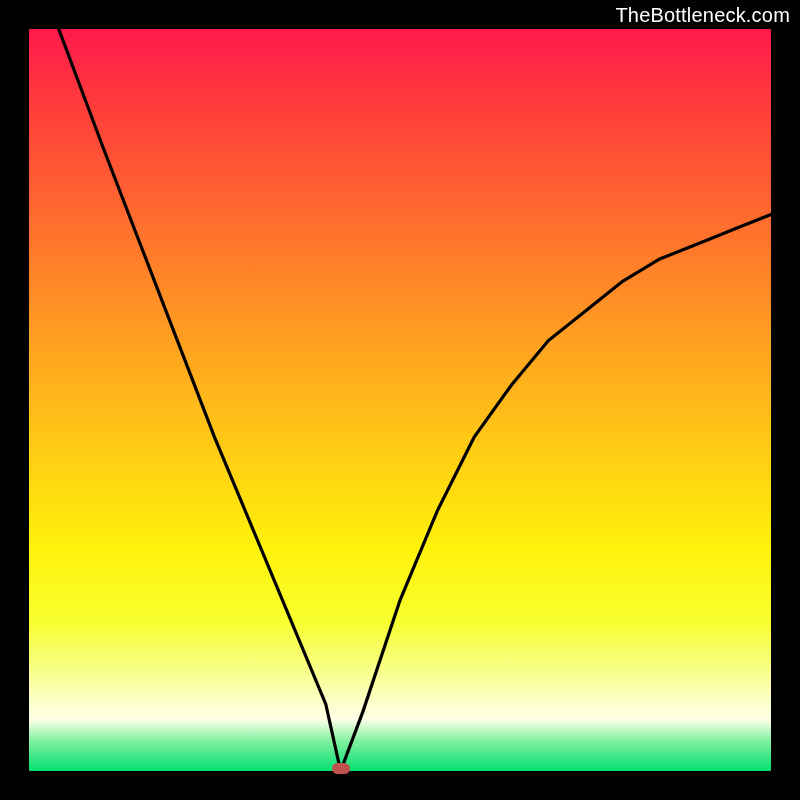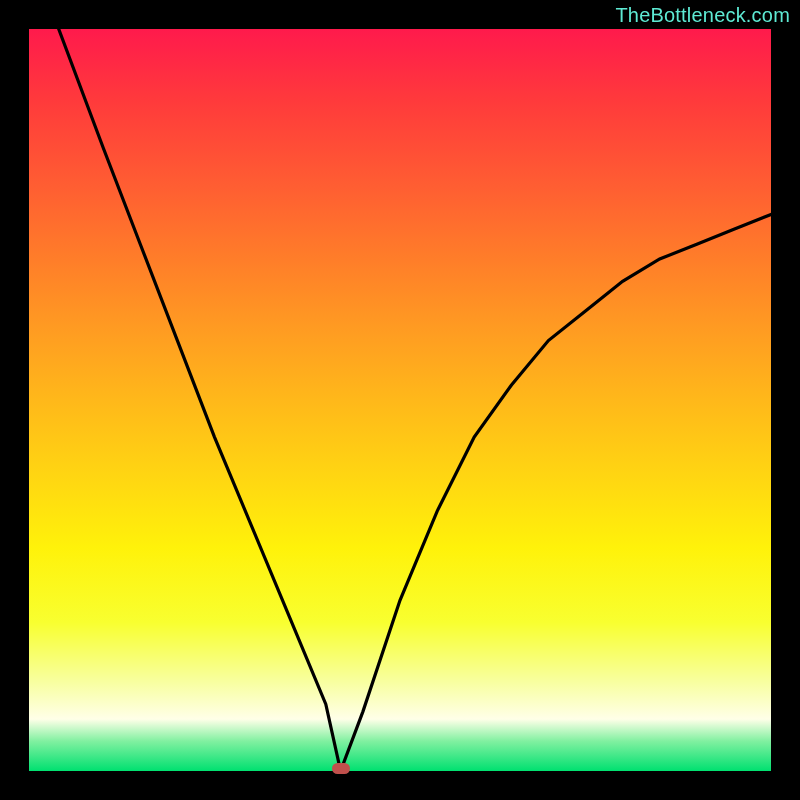--- a/index.html
+++ b/index.html
@@ -28,21 +28,21 @@
       #00e070 100%
     );
   }
 
   .attrib {
     position: absolute;
     top: 4px;
     right: 10px;
     font-family: Arial, Helvetica, sans-serif;
     font-size: 20px;
-    color: #5eead4;
+    color: #ffffff;
     font-weight: 500;
     letter-spacing: 0.2px;
   }
 
   .curve {
     position: absolute;
     left: 29px;
     top: 29px;
     width: 742px;
     height: 742px;

